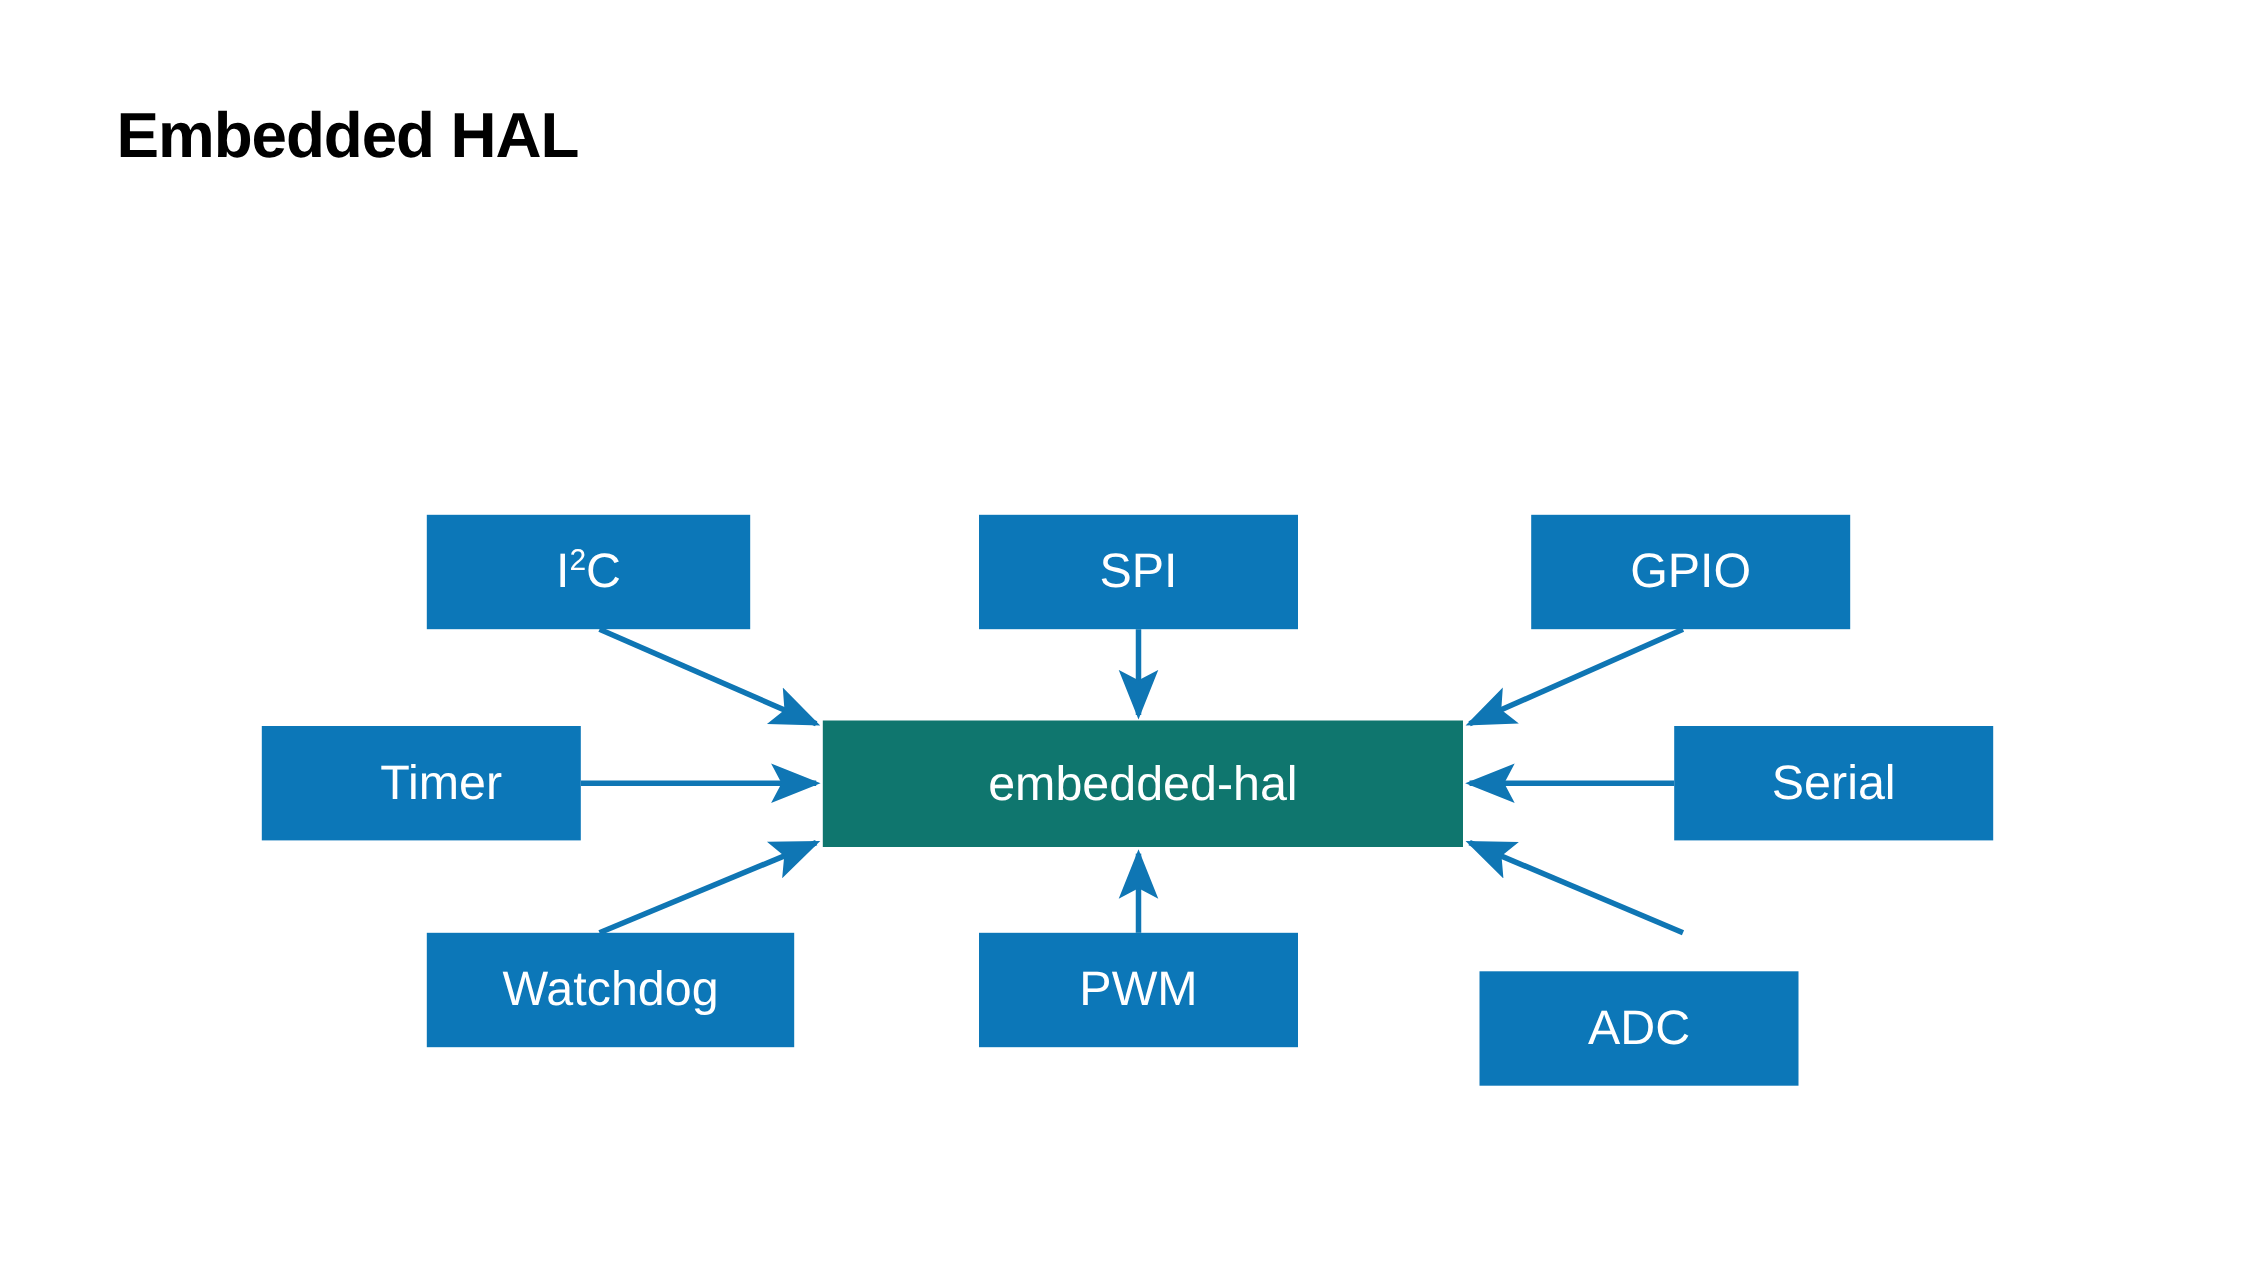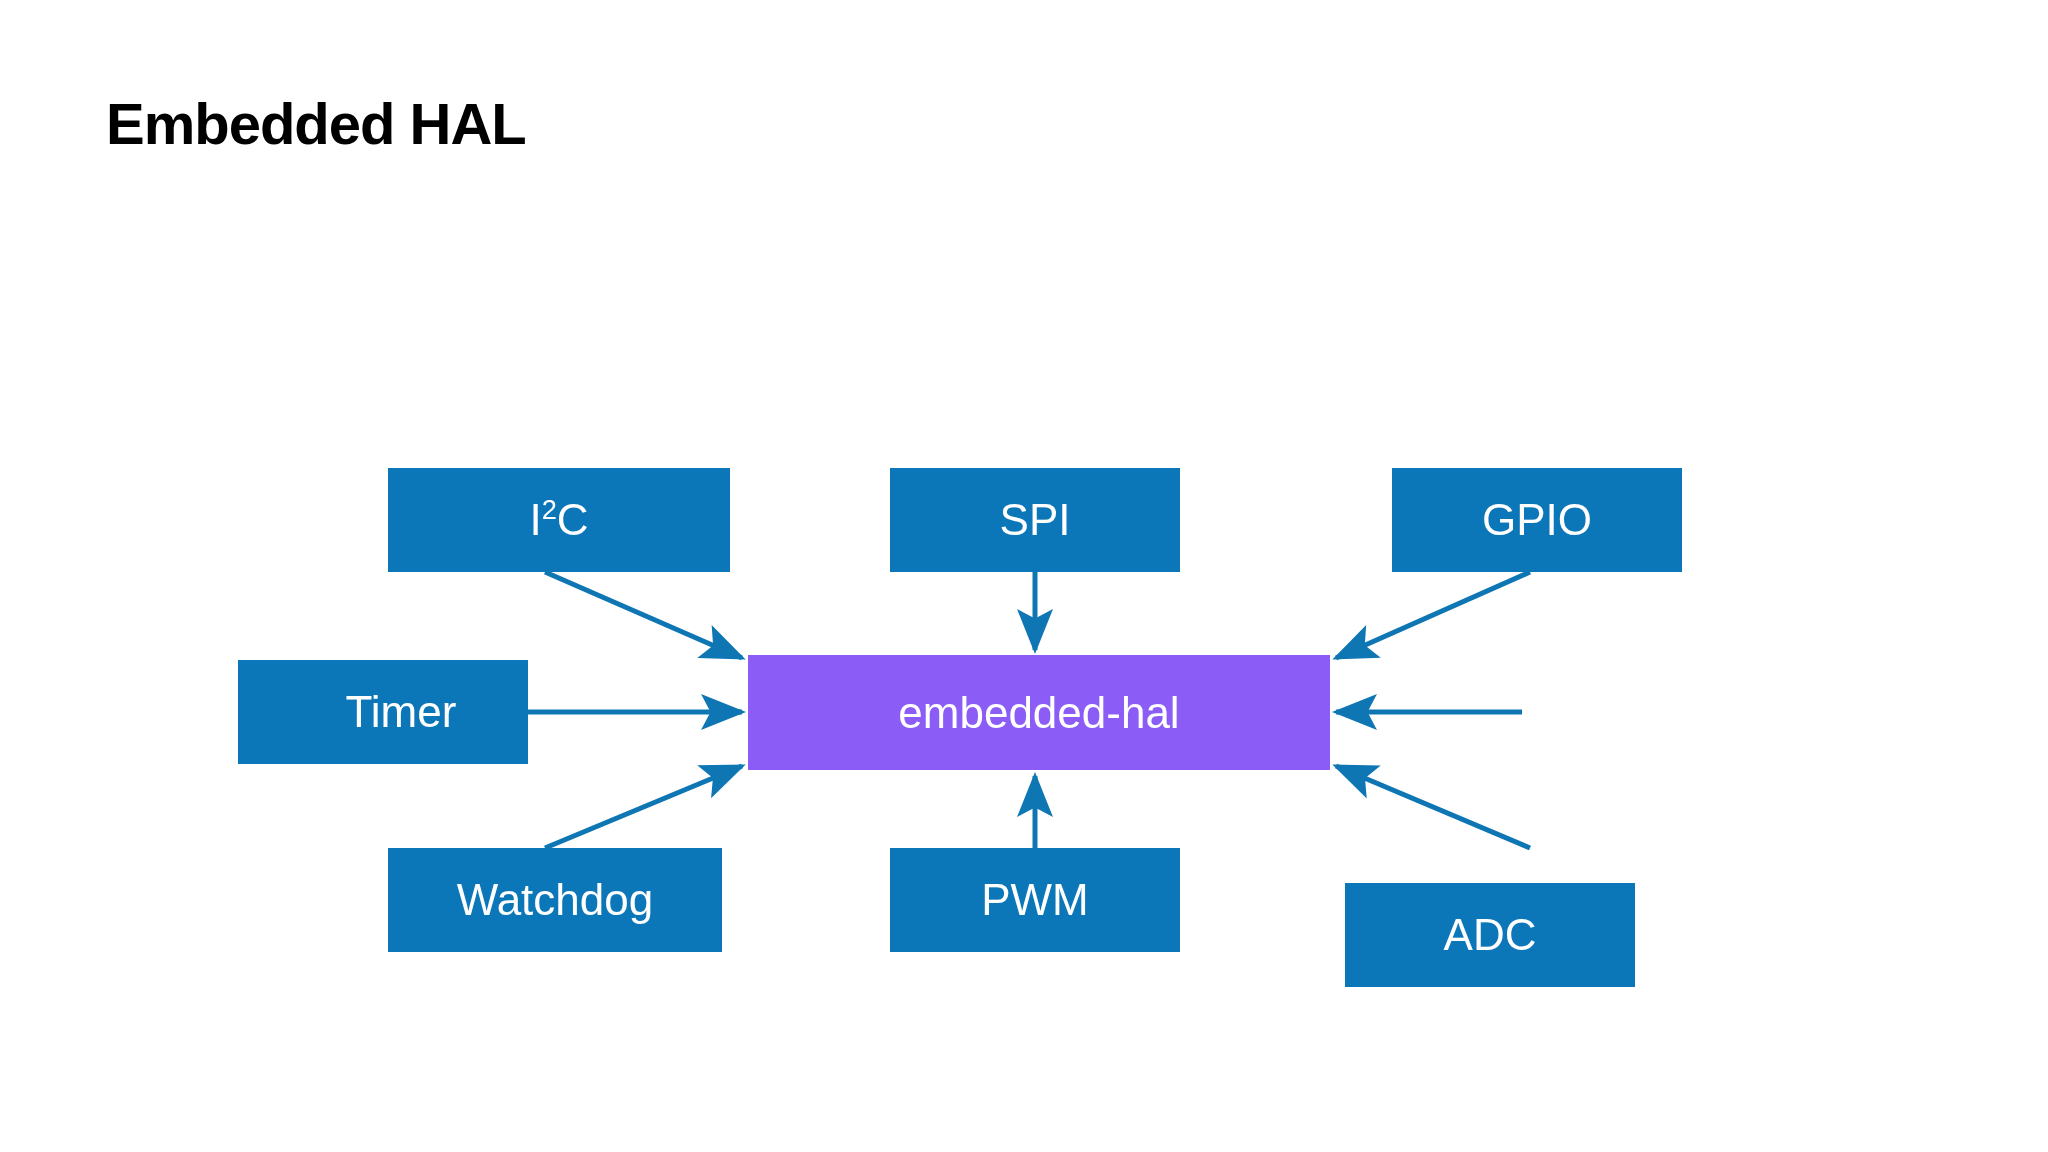--- a/index.html
+++ b/index.html
@@ -39,21 +39,21 @@
     align-items: center;
     justify-content: center;
     color: #ffffff;
     font-size: 44px;
     font-weight: normal;
     line-height: 1;
     white-space: nowrap;
     box-sizing: border-box;
   }
   .node.blue { background: #0C77B8; }
-  .node.green { background: #8b5cf6; }
+  .node.green { background: #0f766e; }
   .node sup {
     font-size: 0.62em;
     vertical-align: super;
     line-height: 0;
   }
   #arrow-layer {
     position: absolute;
     left: 0;
     top: 0;
     width: 2048px;
@@ -87,40 +87,43 @@
 
       <line x1="1522" y1="712" x2="1336" y2="712" stroke="#0F76B4" stroke-width="5" marker-end="url(#ah)"></line>
 
       <line x1="545" y1="848" x2="742" y2="766" stroke="#0F76B4" stroke-width="5" marker-end="url(#ah)"></line>
 
       <line x1="1035" y1="848" x2="1035" y2="776" stroke="#0F76B4" stroke-width="5" marker-end="url(#ah)"></line>
 
       <line x1="1530" y1="848" x2="1336" y2="766" stroke="#0F76B4" stroke-width="5" marker-end="url(#ah)"></line>
     </svg>
 
-    <div class="node blue" style="left:388px; top:468px; width:342px; height:104px;">
+    <div class="node blue" style="left:388px; top:468px; width:294px; height:104px;">
       <span><span>I</span><sup>2</sup><span>C</span></span>
     </div>
 
     <div class="node blue" style="left:890px; top:468px; width:290px; height:104px;">
       <span>SPI</span>
     </div>
 
     <div class="node blue" style="left:1392px; top:468px; width:290px; height:104px;">
       <span>GPIO</span>
     </div>
 
     <div class="node blue" style="left:238px; top:660px; width:290px; height:104px;padding-left:36px;">
       <span>Timer</span>
     </div>
 
     <div class="node green" style="left:748px; top:655px; width:582px; height:115px;">
       <span>embedded-hal</span>
     </div>
 
+    <div class="node blue" style="left:1522px; top:660px; width:290px; height:104px;">
+      <span>Serial</span>
+    </div>
 
     <div class="node blue" style="left:388px; top:848px; width:334px; height:104px;">
       <span>Watchdog</span>
     </div>
 
     <div class="node blue" style="left:890px; top:848px; width:290px; height:104px;">
       <span>PWM</span>
     </div>
 
     <div class="node blue" style="left:1345px; top:848px; width:290px; height:104px;margin-top:35px;">

